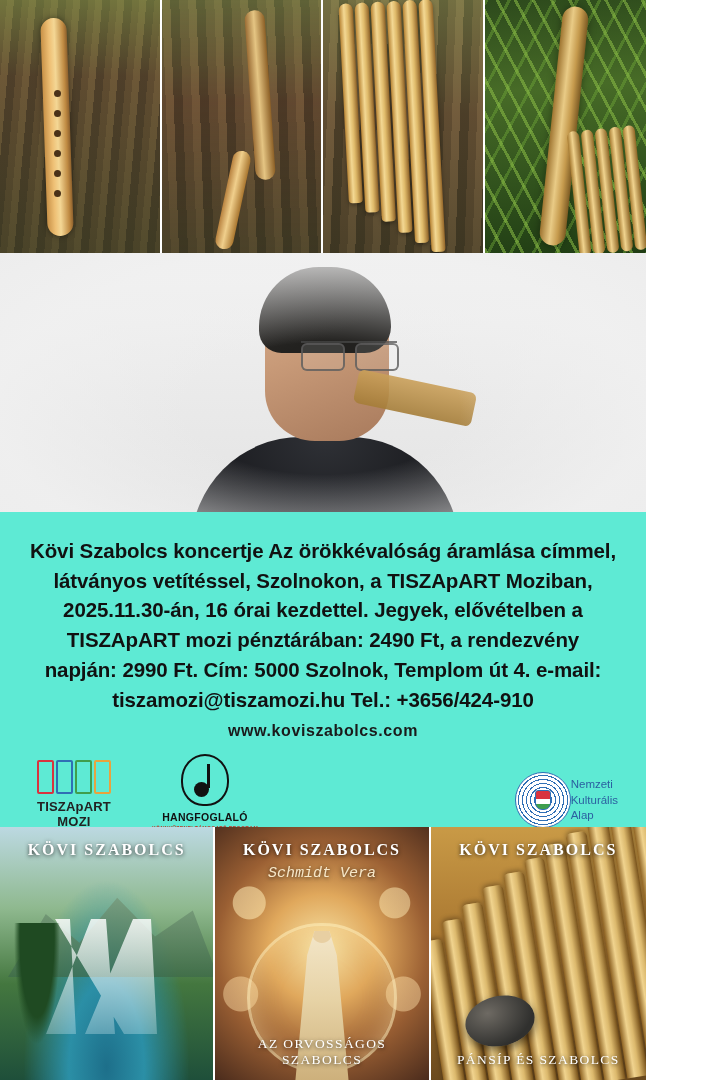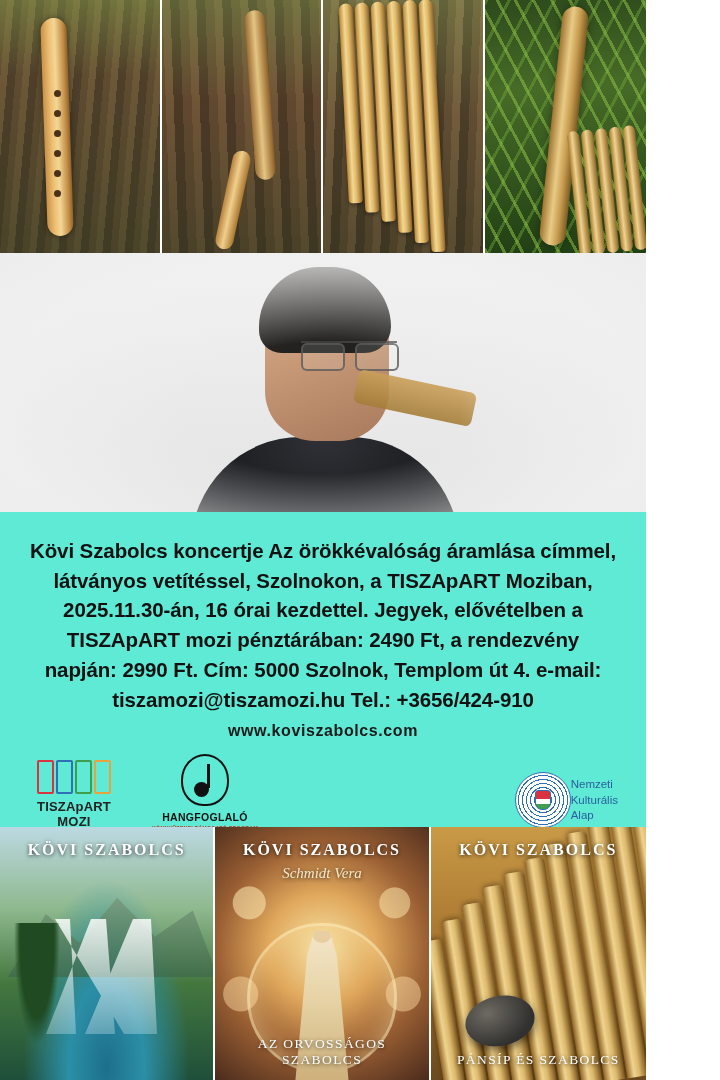--- a/index.html
+++ b/index.html
@@ -391,21 +391,21 @@
     font-size: 13.5px;
     letter-spacing: 1.4px;
     color: #ffffff;
     text-shadow: 0 1px 4px rgba(0,0,0,.8);
   }
   .album .subtitle {
     position: absolute;
     left: 0; right: 0;
     top: 38px;
     text-align: center;
-    font-family: Liberation Serif, serif;
+    font-family: Liberation Mono, monospace;
     font-size: 15px;
     font-style: italic;
     color: #f6e7c8;
     text-shadow: 0 1px 4px rgba(0,0,0,.7);
   }
 
   
   .al1 {
     background:
       radial-gradient(ellipse at 50% 95%, #1d6f8a 0%, #2b8fa6 25%, rgba(0,0,0,0) 55%),

